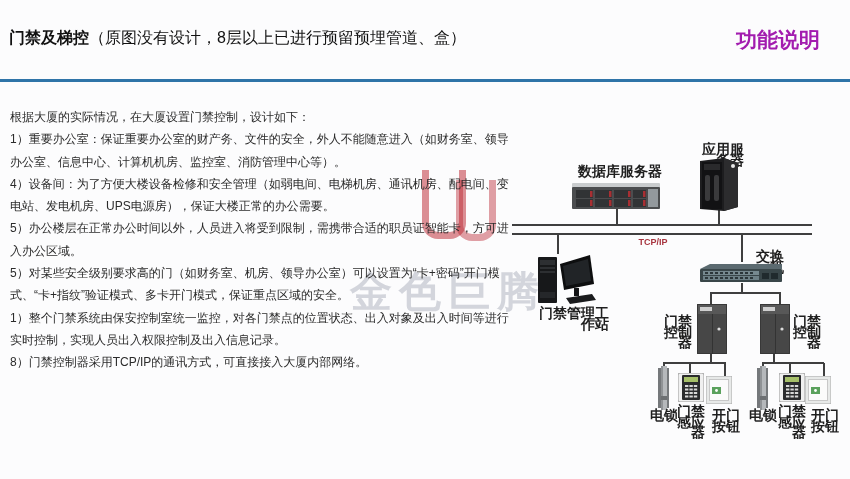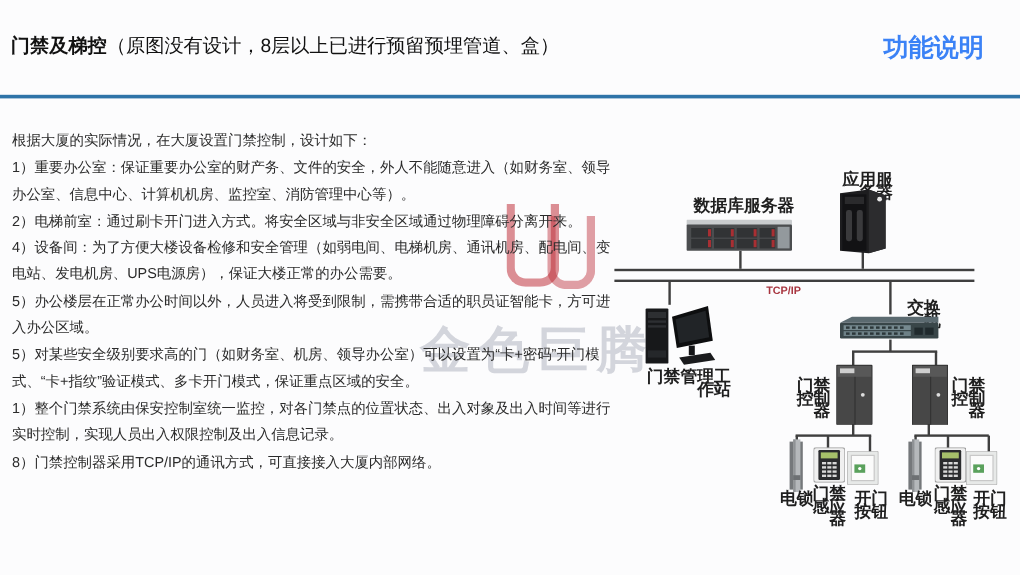--- a/index.html
+++ b/index.html
@@ -5,21 +5,21 @@
   html,body{margin:0;padding:0;}
   .slide{
     position:relative; width:850px; height:479px; overflow:hidden;
     background:#fcfcfd;
     font-family:"Liberation Sans","DejaVu Sans",sans-serif;
     color:#262626;
   }
   
   .hdr-title{position:absolute;left:9px;top:28px;font-size:16px;color:#111;white-space:nowrap;}
   .hdr-title .t-bold{font-weight:700;}
-  .hdr-corner{position:absolute;right:30px;top:26px;font-size:21px;font-weight:700;color:#3b82f6;}
+  .hdr-corner{position:absolute;right:30px;top:26px;font-size:21px;font-weight:700;color:#a21caf;}
   .divider{position:absolute;left:0;top:79px;width:850px;height:3px;background:#2f74a8;}
   
   .wm{position:absolute;z-index:0;}
   .wm-logo{left:408px;top:170px;width:110px;height:78px;}
   .wm-u{position:absolute;border:7px solid rgba(186,32,44,.5);border-top:none;border-radius:0 0 16px 16px;}
   .wm-u1{left:14px;top:0;width:30px;height:62px;}
   .wm-u2{left:48px;top:10px;width:26px;height:54px;opacity:.85;}
   .wm-text{left:350px;top:264px;font-size:42px;font-weight:700;color:rgba(150,156,170,.40);letter-spacing:7px;white-space:nowrap;}
   
   .body-text{position:absolute;z-index:1;left:10px;top:106px;width:506px;font-size:12px;line-height:22.3px;color:#2b2b2b;}
@@ -42,21 +42,20 @@
 
   <div class="wm wm-logo">
     <span class="wm-u wm-u1"></span>
     <span class="wm-u wm-u2"></span>
   </div>
   <div class="wm wm-text">金色巨腾</div>
 
   <div class="body-text">
     <p>根据大厦的实际情况，在大厦设置门禁控制，设计如下：</p>
     <p>1）重要办公室：保证重要办公室的财产务、文件的安全，外人不能随意进入（如财务室、领导办公室、信息中心、计算机机房、监控室、消防管理中心等）。</p>
-    <p>2）电梯前室：通过刷卡开门进入方式。将安全区域与非安全区域通过物理障碍分离开来。</p>
     <p>4）设备间：为了方便大楼设备检修和安全管理（如弱电间、电梯机房、通讯机房、配电间、变电站、发电机房、UPS电源房），保证大楼正常的办公需要。</p>
     <p>5）办公楼层在正常办公时间以外，人员进入将受到限制，需携带合适的职员证智能卡，方可进入办公区域。</p>
     <p>5）对某些安全级别要求高的门（如财务室、机房、领导办公室）可以设置为“卡+密码”开门模式、“卡+指纹”验证模式、多卡开门模式，保证重点区域的安全。</p>
     <p>1）整个门禁系统由保安控制室统一监控，对各门禁点的位置状态、出入对象及出入时间等进行实时控制，实现人员出入权限控制及出入信息记录。</p>
     <p>8）门禁控制器采用TCP/IP的通讯方式，可直接接入大厦内部网络。</p>
   </div>
 
   <div class="diagram">
 
     <div class="line" style="left:512px;top:224px;width:300px;height:2px;"></div>

